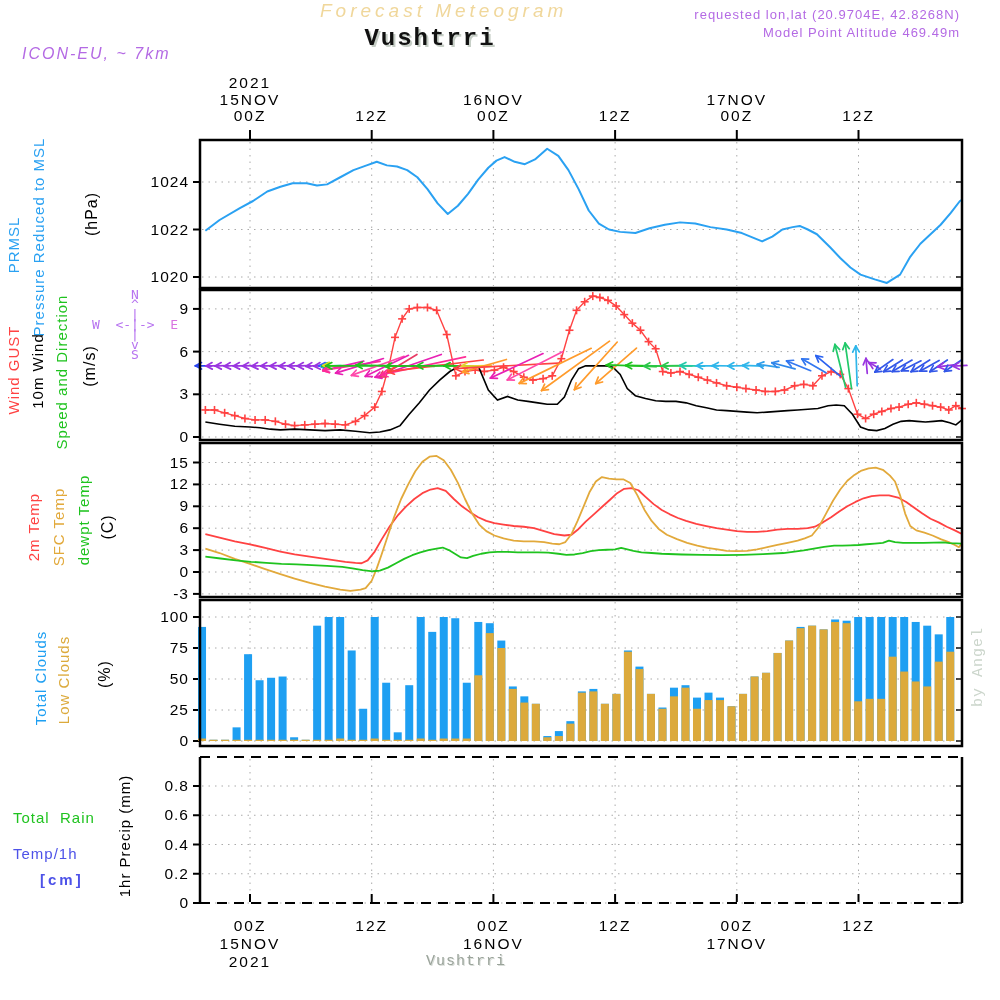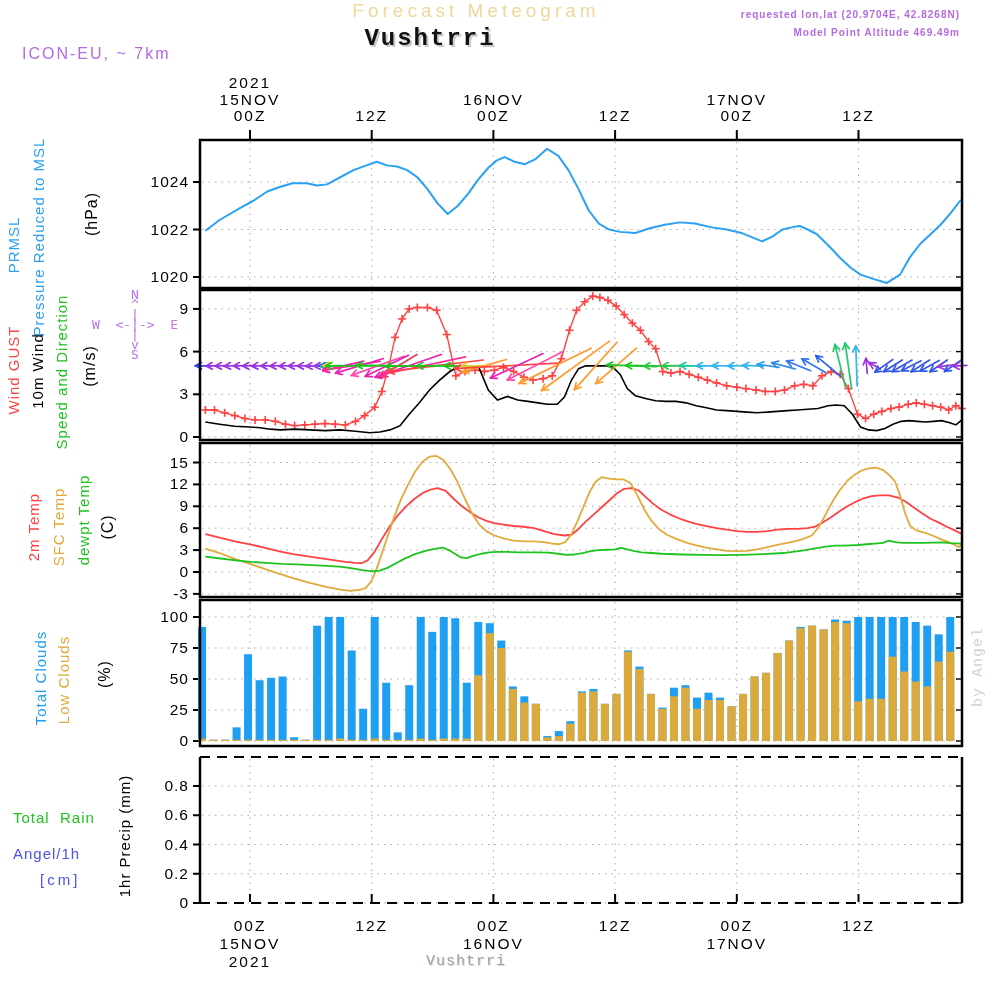--- a/index.html
+++ b/index.html
@@ -1,34 +1,34 @@
 <!DOCTYPE html>
 <html><head>
 <meta charset="utf-8">
 <style>
   html,body{margin:0;padding:0;background:#fff;}
   .stage{position:relative;width:1000px;height:1000px;background:#fff;overflow:hidden;
          font-family:"Liberation Sans",sans-serif;}
   .abs{position:absolute;}
-  .hdr-title{left:320px;top:0px;width:312px;text-align:center;font-size:19px;
-             letter-spacing:4px;color:#f0d79b;}
+  .hdr-title{left:320px;top:0px;width:312px;font-size:19px;
+             letter-spacing:4px;color:#f0d79b;font-style:italic;}
   .hdr-station{left:330px;top:25px;width:200px;text-align:center;
                font-family:"Liberation Mono",monospace;font-weight:bold;font-size:24px;
                letter-spacing:2px;color:#111;text-shadow:2px 2px 0 #c6cec6;}
-  .hdr-model{left:22px;top:45px;font-size:16px;letter-spacing:2px;color:#b46ae4;}
-  .hdr-meta{right:40px;top:6px;text-align:right;font-size:10px;letter-spacing:1px;
-            color:#b46ae4;line-height:18px;font-weight:bold;}
+  .hdr-model{left:22px;top:45px;font-size:16px;letter-spacing:2px;color:#b46ae4;font-style:italic;}
+  .hdr-meta{right:40px;top:6px;text-align:right;font-size:13px;letter-spacing:1px;
+            color:#b46ae4;line-height:18px;}
   .compass{left:92px;top:290px;width:86px;color:#b773f0;
            font-family:"DejaVu Sans Mono",monospace;font-size:13px;line-height:10px;
            text-align:center;}
   .compass .row{display:flex;justify-content:space-between;align-items:center;}
   .compass .e{color:#d973e0;}
   .lbl-rain{left:13px;top:809px;color:#1fc31f;font-size:15px;letter-spacing:1px;white-space:pre;text-align:center;}
   .lbl-snow{left:13px;top:845px;color:#4d52e8;font-size:15px;letter-spacing:1px;}
-  .lbl-cm{left:40px;top:871px;color:#4d52e8;font-size:15px;letter-spacing:3px;}
+  .lbl-cm{left:40px;top:871px;color:#4d52e8;font-size:15px;letter-spacing:3px;font-weight:bold;}
   .footer-station{left:376px;top:953px;width:180px;text-align:center;
                   font-family:"Liberation Mono",monospace;font-size:15px;color:#9aa39a;
                   text-shadow:1px 1px 0 #d8ddd8;letter-spacing:1px;}
   .wm{left:978px;top:667px;transform:translate(-50%,-50%) rotate(-90deg);
       font-family:"Liberation Mono",monospace;font-size:15px;color:#ccd6cc;
       letter-spacing:1px;white-space:nowrap;}
 </style>
 </head>
 <body>
 
@@ -777,18 +777,18 @@
       <span>W</span>
       <span>&lt;-|-&gt;</span>
       <span class="e">E</span>
     </div>
     <div>|</div>
     <div>v</div>
     <div>S</div>
   </div>
 
   <div class="abs lbl-rain">Total  Rain</div>
-  <div class="abs lbl-snow">Angel/1h</div>
+  <div class="abs lbl-snow">Temp/1h</div>
   <div class="abs lbl-cm">[cm]</div>
 
   <div class="abs footer-station">Vushtrri</div>
   <div class="abs wm">by Angel</div>
 </div>
 
 </body></html>

